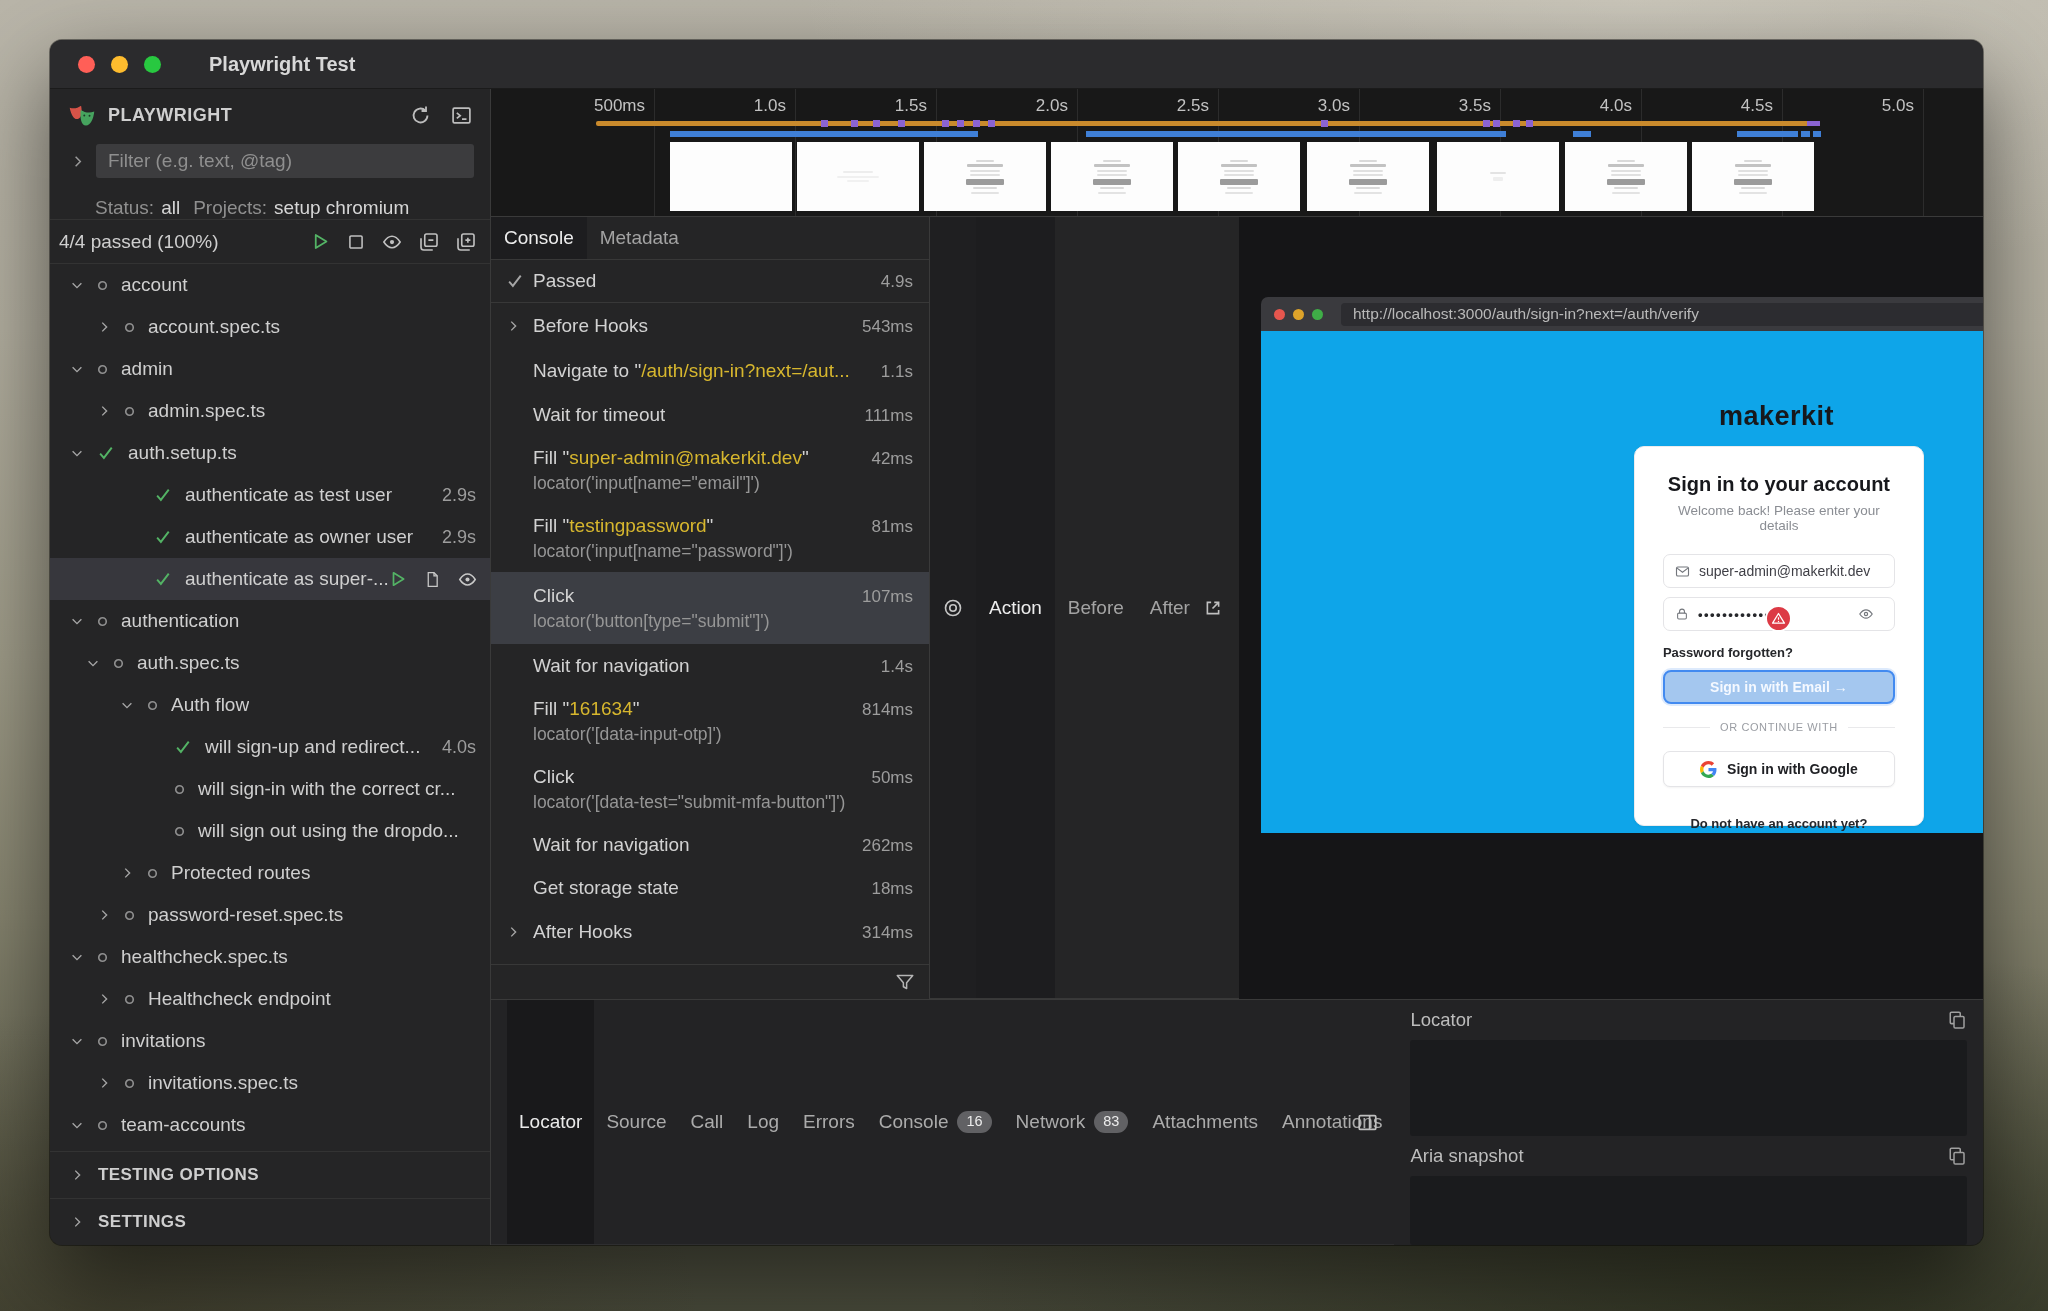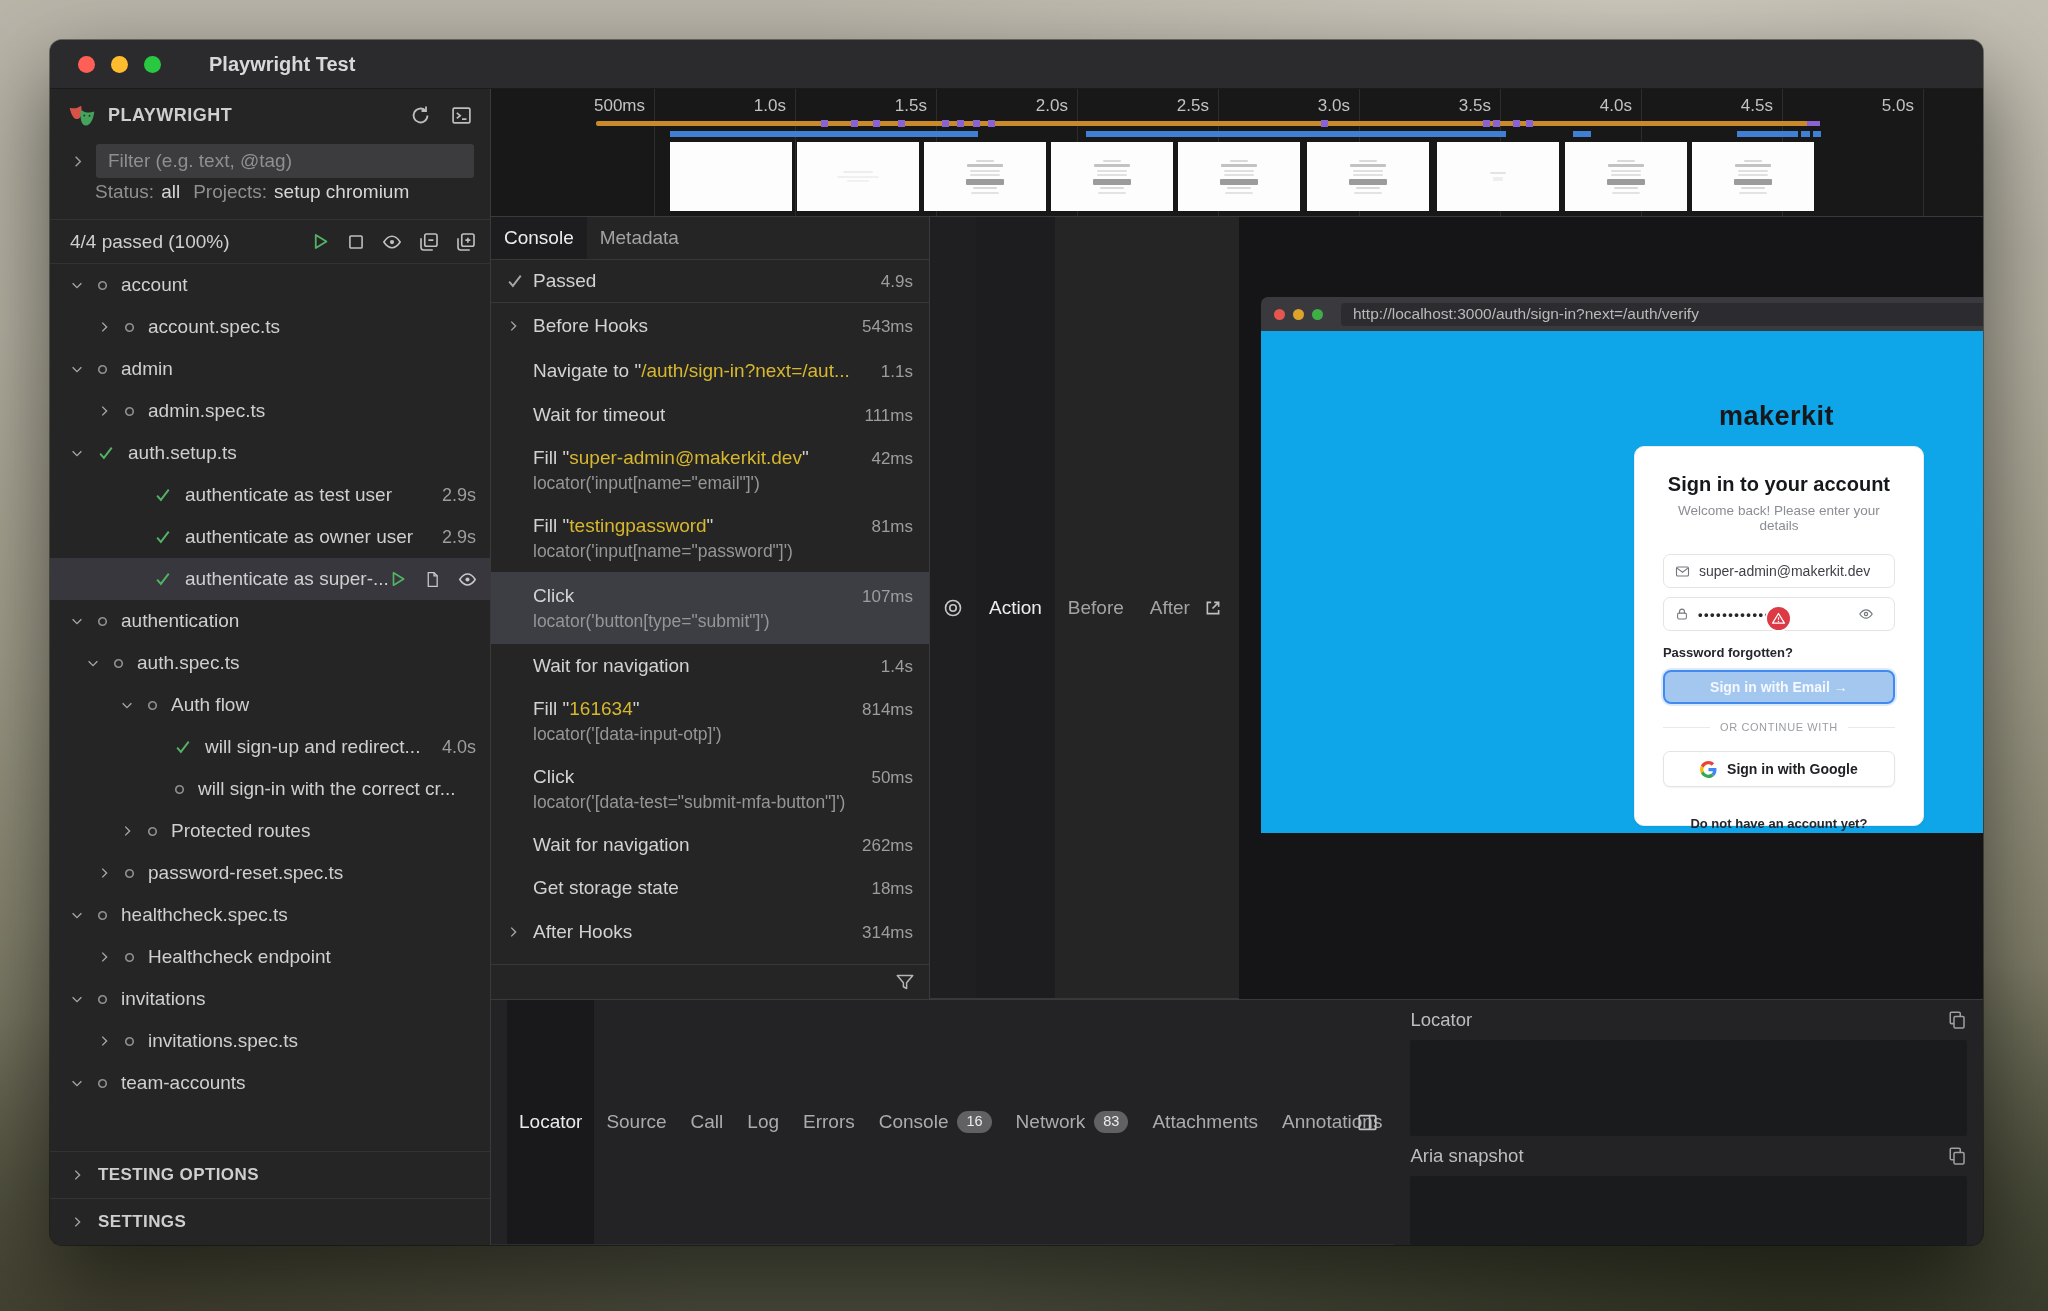--- a/index.html
+++ b/index.html
@@ -19,23 +19,23 @@
   .dot.r{background:#ff5f57}.dot.y{background:#febc2e}.dot.g{background:#28c840}
   .wtitle{margin-left:32px;font-size:20px;font-weight:700;color:#d8d8d8;}
   .workspace{flex:1;display:flex;min-height:0;}
   
   .sidebar{flex:0 0 440px;width:440px;border-right:1px solid #3a3a3a;background:#252526;display:flex;flex-direction:column;min-height:0;}
   .side-head{flex:0 0 52px;display:flex;align-items:center;padding:0 18px;}
   .brand{margin-left:12px;font-size:18px;font-weight:700;letter-spacing:.5px;color:#cfcfcf;}
   .head-icons{margin-left:auto;display:flex;gap:20px;color:#bdbdbd;}
   .filter-row{flex:0 0 40px;display:flex;align-items:center;padding:0 16px 0 20px;color:#9a9a9a;}
   .filter-input{flex:1;height:34px;background:#3c3c3e;border-radius:3px;margin-left:11px;display:flex;align-items:center;padding-left:12px;font-size:19px;color:#8f8f8f;}
-  .status-row{flex:0 0 38px;display:flex;align-items:flex-start;padding-left:45px;font-size:19px;gap:7px;}
+  .status-row{flex:0 0 38px;display:flex;align-items:flex-end;padding-left:45px;font-size:19px;gap:7px;}
   .dim{color:#8f8f8f}.lit{color:#d6d6d6}
-  .summary-row{flex:0 0 43px;border-top:1px solid #333;border-bottom:1px solid #333;display:flex;align-items:center;padding:0 14px 0 20px;font-size:19px;color:#cfcfcf;}
+  .summary-row{flex:0 0 43px;border-top:1px solid #333;border-bottom:1px solid #333;display:flex;align-items:center;padding:0 14px 0 9px;font-size:19px;color:#cfcfcf;}
   .summary-icons{margin-left:auto;display:flex;gap:17px;color:#c0c0c0;align-items:center;}
   .tree{flex:1;overflow:hidden;display:flex;flex-direction:column;}
   .trow{flex:0 0 42px;display:flex;align-items:center;font-size:19px;color:#cfcfcf;white-space:nowrap;overflow:hidden;}
   .trow.selected{background:var(--selection-bg,#37373d);}
   .trow .ic.chev{margin-right:13px;color:#a6a6a6;}
   .trow .ic.stat{margin-right:13px;}
   .tlabel{overflow:hidden;text-overflow:ellipsis;}
   .dur{margin-left:auto;padding-right:14px;color:#9d9d9d;font-size:18px;}
   .row-icons{margin-left:auto;display:flex;gap:17px;padding-right:13px;color:#c8c8c8;align-items:center;}
   .side-sections{margin-top:auto;}
@@ -376,20 +376,28 @@
               <span class="dur">4.0s</span>
             </div>
             <div class="trow" style="padding-left: 124px;">
               <span class="ic stat">
                 <svg viewBox="0 0 12 12" width="11" height="11">
                   <circle cx="6" cy="6" r="4.1" fill="none" stroke="#8f8f8f" stroke-width="1.8"></circle>
                 </svg>
               </span>
               <span class="tlabel">will sign-in with the correct cr...</span>
             </div>
+            <div class="trow" style="padding-left: 124px;">
+              <span class="ic stat">
+                <svg viewBox="0 0 12 12" width="11" height="11">
+                  <circle cx="6" cy="6" r="4.1" fill="none" stroke="#8f8f8f" stroke-width="1.8"></circle>
+                </svg>
+              </span>
+              <span class="tlabel">will sign out using the dropdo...</span>
+            </div>
             <div class="trow" style="padding-left: 70px;">
               <span class="ic chev">
                 <svg viewBox="0 0 16 16" width="14" height="14">
                   <path d="M6 3l5 5-5 5" fill="none" stroke="currentColor" stroke-width="1.6"></path>
                 </svg>
               </span>
               <span class="ic stat">
                 <svg viewBox="0 0 12 12" width="11" height="11">
                   <circle cx="6" cy="6" r="4.1" fill="none" stroke="#8f8f8f" stroke-width="1.8"></circle>
                 </svg>

